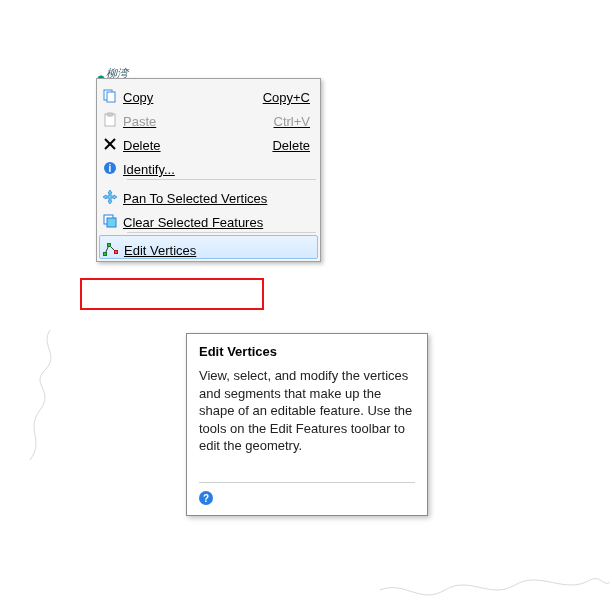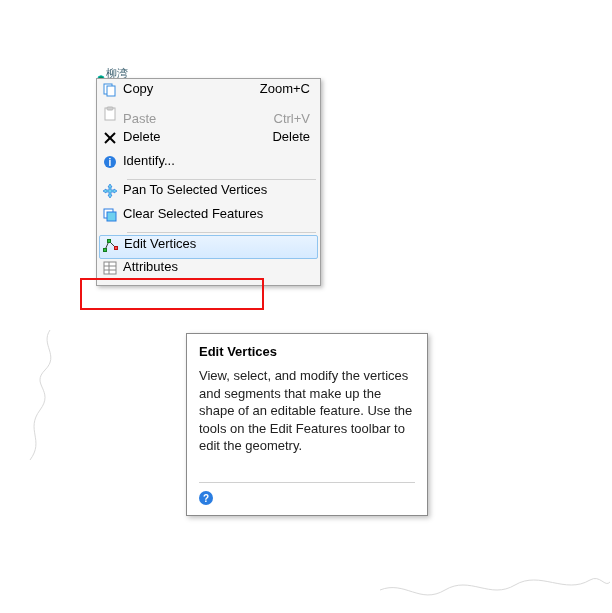--- a/index.html
+++ b/index.html
@@ -11,20 +11,21 @@
     font-family: "Segoe UI", Tahoma, sans-serif;
     font-size: 13px;
     color: #000;
     overflow: hidden;
     position: relative;
   }
   .map-label {
     position: absolute;
     font-size: 11px;
     color: #3a5f6f;
+    font-style: italic;
   }
   .map-point {
     position: absolute;
     width: 10px;
     height: 10px;
   }
   .squiggle {
     position: absolute;
     stroke: #d9d9d9;
     stroke-width: 1;
@@ -35,22 +36,23 @@
     left: 96px;
     top: 78px;
     width: 219px;
     background: #f5f5f5;
     border: 1px solid #a0a0a0;
     box-shadow: 2px 2px 4px rgba(0,0,0,0.25);
     padding: 2px;
   }
   .cm-row {
     display: flex;
-    align-items: flex-start;
+    align-items: flex-end;
     height: 24px;
+    text-decoration: underline;
   }
   .cm-icon {
     width: 18px;
     height: 18px;
     margin: 0 4px 0 2px;
     display: flex;
     align-items: center;
     justify-content: center;
     flex: none;
   }
@@ -142,21 +144,21 @@
 <div class="context-menu">
 
   <div class="cm-row">
     <span class="cm-icon">
       <svg width="16" height="16" viewBox="0 0 16 16">
           <rect x="2" y="2" width="8" height="10" fill="#fff" stroke="#3b8de0"></rect>
           <rect x="5" y="4" width="8" height="10" fill="#fff" stroke="#3b8de0"></rect>
         </svg>
     </span>
     <span class="cm-label">Copy</span>
-    <span class="cm-shortcut">Zoom+C</span>
+    <span class="cm-shortcut">Copy+C</span>
   </div>
 
   <div class="cm-row disabled">
     <span class="cm-icon">
       <svg width="16" height="16" viewBox="0 0 16 16">
           <rect x="3" y="2" width="10" height="12" fill="#fff" stroke="#b8b8b8"></rect>
           <rect x="5" y="1" width="6" height="3" rx="1" fill="#d0d0d0" stroke="#b8b8b8"></rect>
         </svg>
     </span>
     <span class="cm-label">Paste</span>
@@ -213,31 +215,20 @@
       <svg width="16" height="16" viewBox="0 0 16 16">
           <polyline points="2,13 6,4 13,11" fill="none" stroke="#3a3a3a" stroke-width="1"></polyline>
           <rect x="0.5" y="11.5" width="3" height="3" fill="#2fbf3f" stroke="#157a20"></rect>
           <rect x="4.5" y="2.5" width="3" height="3" fill="#2fbf3f" stroke="#157a20"></rect>
           <rect x="11.5" y="9.5" width="3" height="3" fill="#ff4d4d" stroke="#b51212"></rect>
         </svg>
     </span>
     <span class="cm-label">Edit Vertices</span>
   </div>
 
-  <div class="cm-row">
-    <span class="cm-icon">
-      <svg width="16" height="16" viewBox="0 0 16 16">
-          <rect x="2" y="2" width="12" height="12" fill="#fff" stroke="#888"></rect>
-          <line x1="2" y1="6" x2="14" y2="6" stroke="#888"></line>
-          <line x1="2" y1="10" x2="14" y2="10" stroke="#888"></line>
-          <line x1="7" y1="2" x2="7" y2="14" stroke="#888"></line>
-        </svg>
-    </span>
-    <span class="cm-label">Attributes</span>
-  </div>
 
 </div>
 
 <div class="red-annot" style="left:80px; top:278px; width:180px; height:28px;"></div>
 
 <div class="tooltip">
   <div class="tt-title">Edit Vertices</div>
   <div class="tt-body">
     <div>View, select, and modify the vertices and segments that make up the shape of an editable feature. Use the tools on the Edit Features toolbar to edit the geometry.</div>
     <br>

